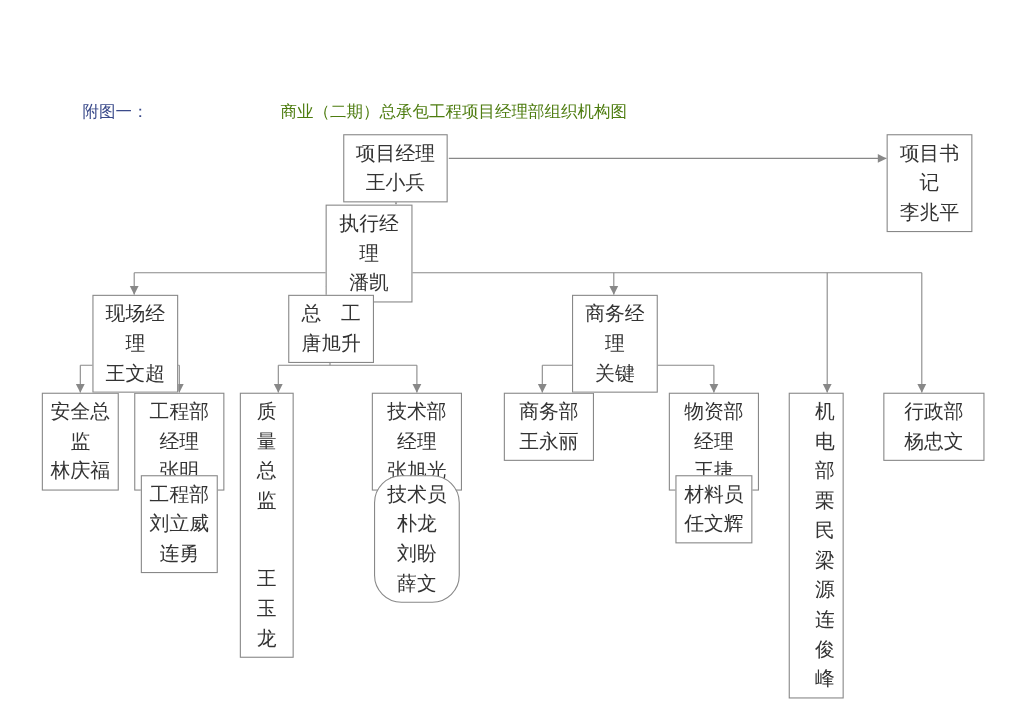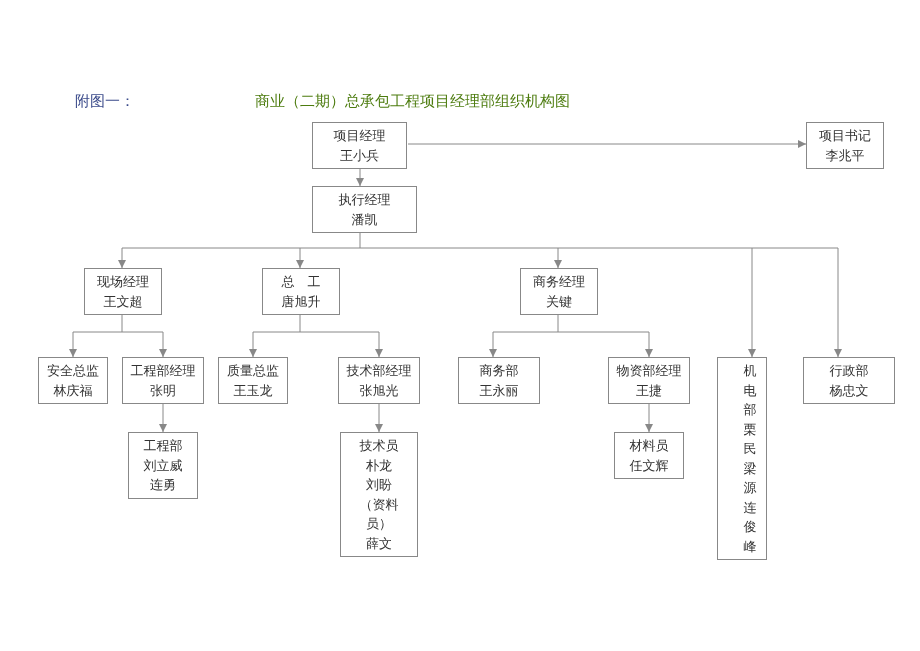--- a/index.html
+++ b/index.html
@@ -1,19 +1,19 @@
 <!DOCTYPE html>
 <html><head>
   <meta charset="utf-8">
   <style>
     * { box-sizing: border-box; margin: 0; padding: 0; }
     body { width: 920px; height: 651px; background: #fff; font-family: "Microsoft YaHei", "SimSun", sans-serif; position: relative; }
     .header-label { position: absolute; left: 75px; top: 92px; font-size: 15px; color: #3a4a8a; }
     .header-title { position: absolute; left: 255px; top: 92px; font-size: 15px; color: #4d7c0f; }
-    .box { position: absolute; border: 1px solid #888; background: #fff; text-align: center; font-size: 13px; color: #333; padding: 3px 6px; line-height: 1.5; display: flex; flex-direction: column; justify-content: center; }
+    .box { position: absolute; border: 1px solid #888; background: #fff; text-align: center; font-size: 18px; color: #333; padding: 3px 6px; line-height: 1.5; display: flex; flex-direction: column; justify-content: center; }
     svg.connectors { position: absolute; left: 0; top: 0; width: 920px; height: 651px; pointer-events: none; }
     svg line { stroke: #888; stroke-width: 1; }
     svg polygon { fill: #888; }
   </style>
 </head>
 <body>
 
 <div class="header-label">附图一：</div>
 <div class="header-title">商业（二期）总承包工程项目经理部组织机构图</div>
 
@@ -77,21 +77,21 @@
 </svg>
 
 <div class="box" style="left:312px; top:122px; width:95px;">
   <span>项目经理</span>
   <span>王小兵</span>
 </div>
 <div class="box" style="left:806px; top:122px; width:78px;">
   <span>项目书记</span>
   <span>李兆平</span>
 </div>
-<div class="box" style="left:312px; top:186px; width:105px;">
+<div class="box" style="left:296px; top:186px; width:79px;">
   <span>执行经理</span>
   <span>潘凯</span>
 </div>
 
 <div class="box" style="left:84px; top:268px; width:78px;">
   <span>现场经理</span>
   <span>王文超</span>
 </div>
 <div class="box" style="left:262px; top:268px; width:78px;">
   <span>总　工</span>
@@ -103,21 +103,21 @@
 </div>
 
 <div class="box" style="left:38px; top:357px; width:70px;">
   <span>安全总监</span>
   <span>林庆福</span>
 </div>
 <div class="box" style="left:122px; top:357px; width:82px;">
   <span>工程部经理</span>
   <span>张明</span>
 </div>
-<div class="box" style="left:218px; top:357px; width:70px;">
+<div class="box" style="left:218px; top:357px; width:49px;gap:44px;">
   <span>质量总监</span>
   <span>王玉龙</span>
 </div>
 <div class="box" style="left:338px; top:357px; width:82px;">
   <span>技术部经理</span>
   <span>张旭光</span>
 </div>
 <div class="box" style="left:458px; top:357px; width:82px;">
   <span>商务部</span>
   <span>王永丽</span>
@@ -135,23 +135,22 @@
 <div class="box" style="left:803px; top:357px; width:92px;">
   <span>行政部</span>
   <span>杨忠文</span>
 </div>
 
 <div class="box" style="left:128px; top:432px; width:70px;">
   <span>工程部</span>
   <span>刘立威</span>
   <span>连勇</span>
 </div>
-<div class="box" style="left:340px; top:432px; width:78px;">
+<div class="box" style="left:340px; top:432px; width:78px;border-radius:25px;">
   <span>技术员</span>
   <span>朴龙</span>
   <span>刘盼</span>
-  <span>（资料员）</span>
   <span>薛文</span>
 </div>
 <div class="box" style="left:614px; top:432px; width:70px;">
   <span>材料员</span>
   <span>任文辉</span>
 </div>
 
 </body></html>

